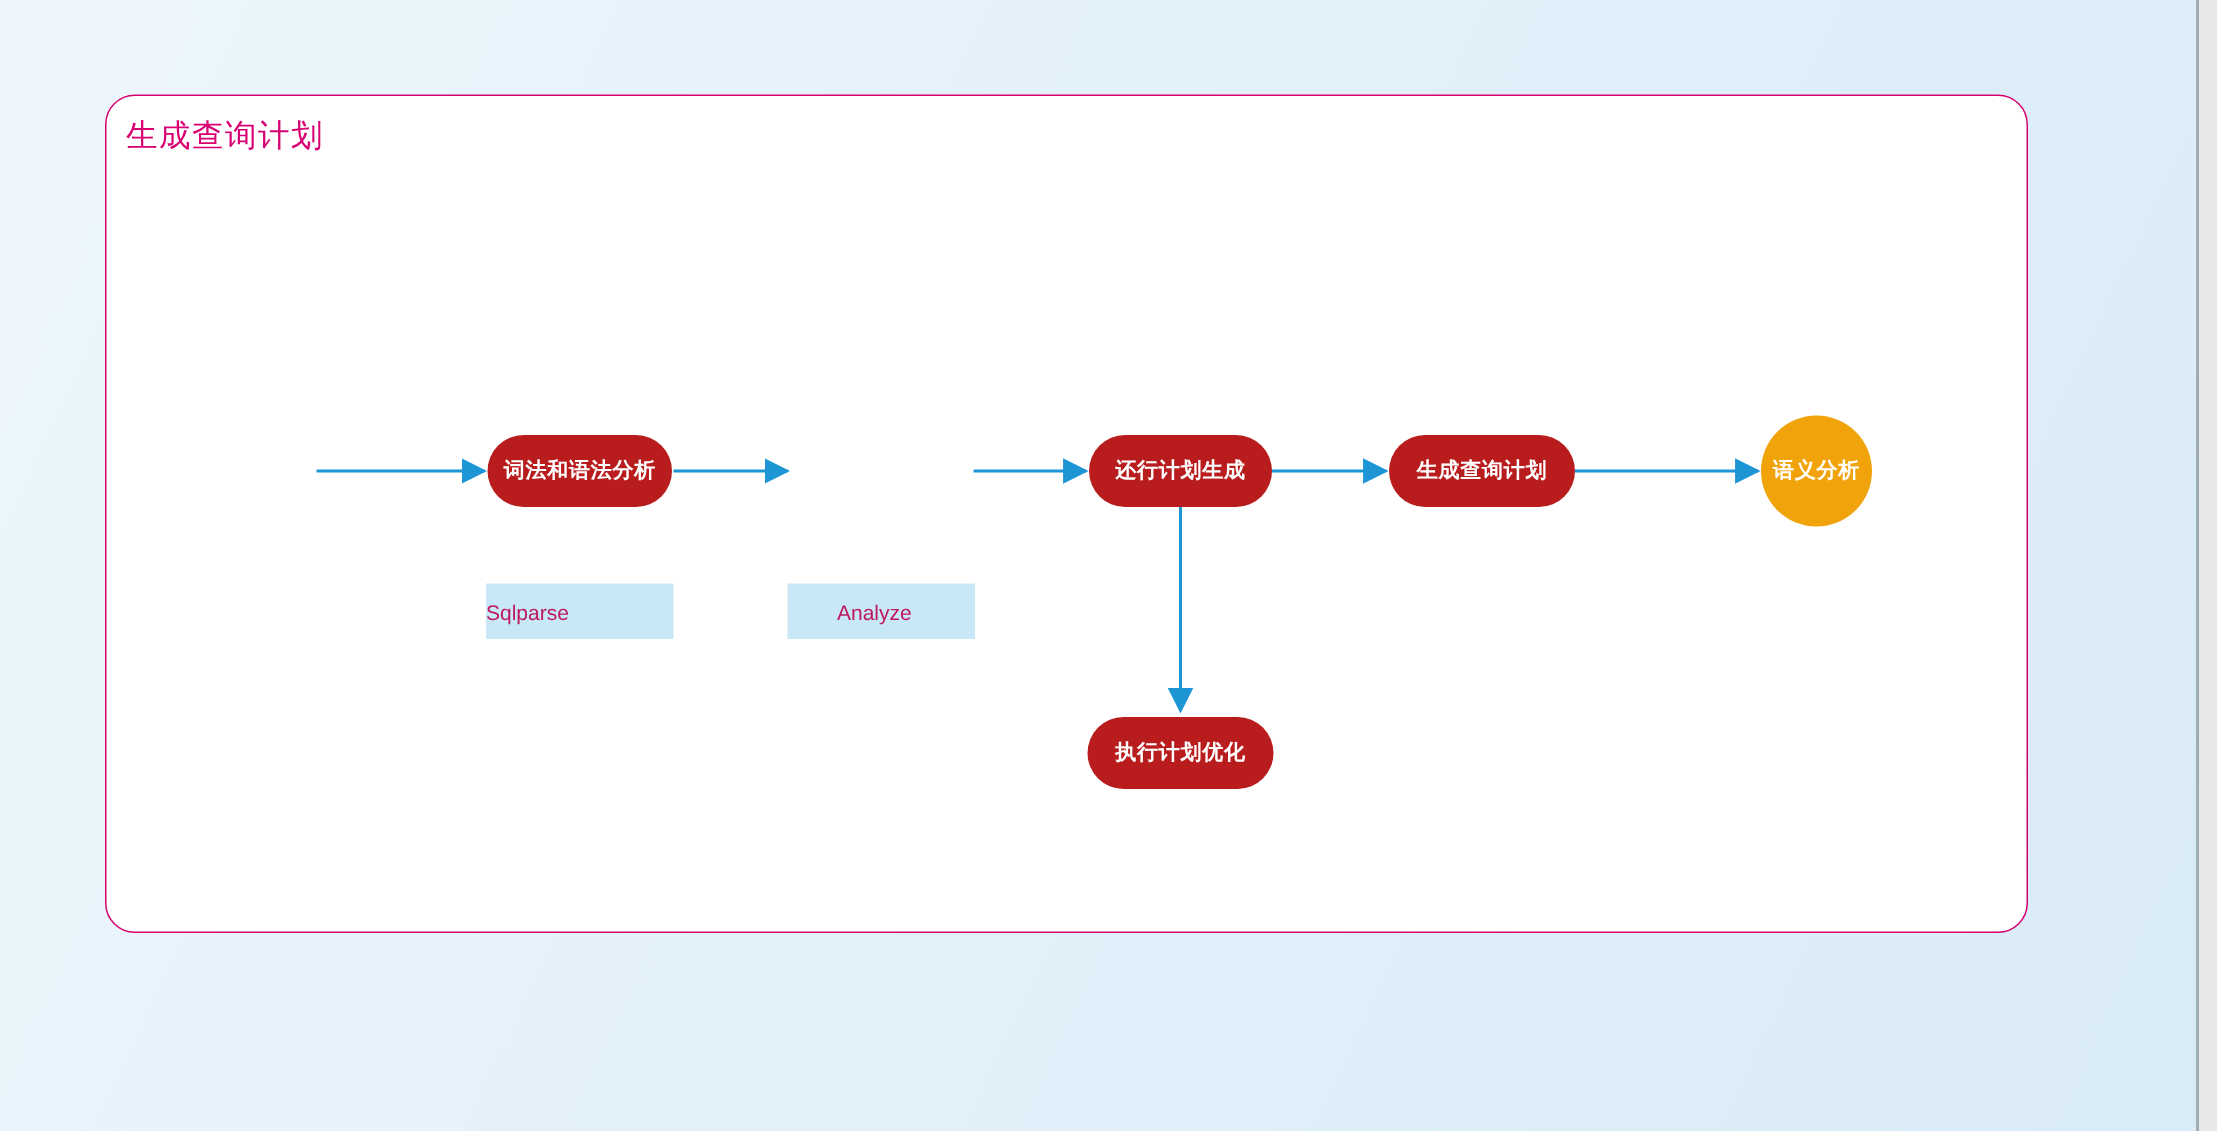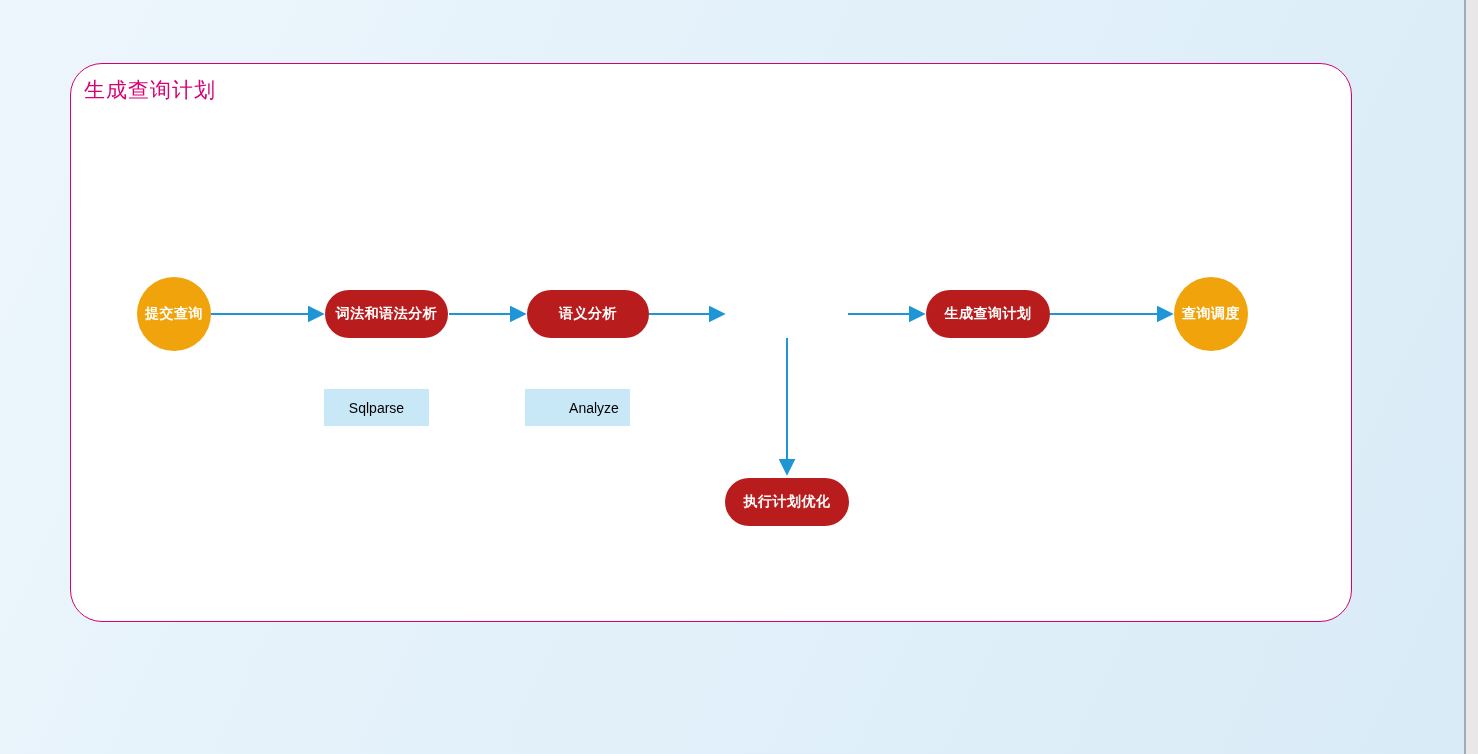--- a/index.html
+++ b/index.html
@@ -18,21 +18,21 @@
     background: #e9e7e8;
     border-left: 2px solid #9fadb7;
   }
 
   
   .panel {
     position: absolute; left: 70px; top: 63px;
     width: 1282px; height: 559px;
     background: #ffffff;
     border: 1.5px solid #d6006f;
-    border-radius: 32px;
+    border-radius: 20px;
   }
   .panel-title {
     position: absolute; left: 13px; top: 12px;
     font-size: 21px; color: #d80073; letter-spacing: 1px;
   }
 
   .connectors { position: absolute; left: 0; top: 0; pointer-events: none; }
 
   .node {
     position: absolute;
@@ -45,24 +45,24 @@
     width: 74px; height: 74px; border-radius: 50%;
     background: #f0a30a;
   }
   .node.pill {
     height: 48px; border-radius: 24px;
     background: #b91c1c;
   }
 
   .annot {
     position: absolute;
-    width: 105px; height: 37px;
+    width: 125px; height: 37px;
     background: #c9e8f7;
-    display: flex; align-items: center; justify-content: center;
-    color: #000000; font-size: 14px;
+    display: flex; align-items: center; 
+    color: #be185d; font-size: 14px;
   }
 </style>
 </head>
 <body>
 
 <div class="page">
 
   <div class="panel">
 
     <div class="panel-title">生成查询计划</div>
@@ -74,39 +74,36 @@
         </marker>
       </defs>
       <line x1="140" y1="250" x2="252" y2="250" stroke="#1e96d6" stroke-width="2" marker-end="url(#arrow)"></line>
       <line x1="378" y1="250" x2="454" y2="250" stroke="#1e96d6" stroke-width="2" marker-end="url(#arrow)"></line>
       <line x1="578" y1="250" x2="653" y2="250" stroke="#1e96d6" stroke-width="2" marker-end="url(#arrow)"></line>
       <line x1="777" y1="250" x2="853" y2="250" stroke="#1e96d6" stroke-width="2" marker-end="url(#arrow)"></line>
       <line x1="979" y1="250" x2="1101" y2="250" stroke="#1e96d6" stroke-width="2" marker-end="url(#arrow)"></line>
       <line x1="716" y1="274" x2="716" y2="410" stroke="#1e96d6" stroke-width="2" marker-end="url(#arrow)"></line>
     </svg>
 
-    <div class="node circle" style="left:66px; top:213px;">
-      <span>提交查询</span>
-    </div>
 
     <div class="node pill" style="left:254px; top:226px; width:123px;">
       <span>词法和语法分析</span>
     </div>
 
-    <div class="node pill" style="left:456px; top:226px; width:122px;">
-      <span>语义分析</span>
+
+    <div class="node pill" style="left:655px; top:226px; width:122px;">
+      <span>还行计划生成</span>
     </div>
-
 
     <div class="node pill" style="left:855px; top:226px; width:124px;">
       <span>生成查询计划</span>
     </div>
 
     <div class="node circle" style="left:1103px; top:213px;">
-      <span>查询调度</span>
+      <span>语义分析</span>
     </div>
 
     <div class="node pill" style="left:654px; top:414px; width:124px;">
       <span>执行计划优化</span>
     </div>
 
     <div class="annot" style="left:253px; top:325px;">
       <span>Sqlparse</span>
     </div>
 

